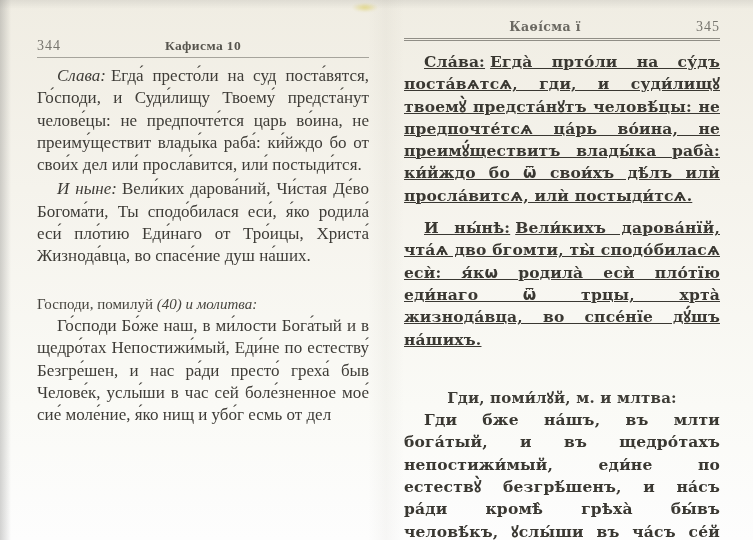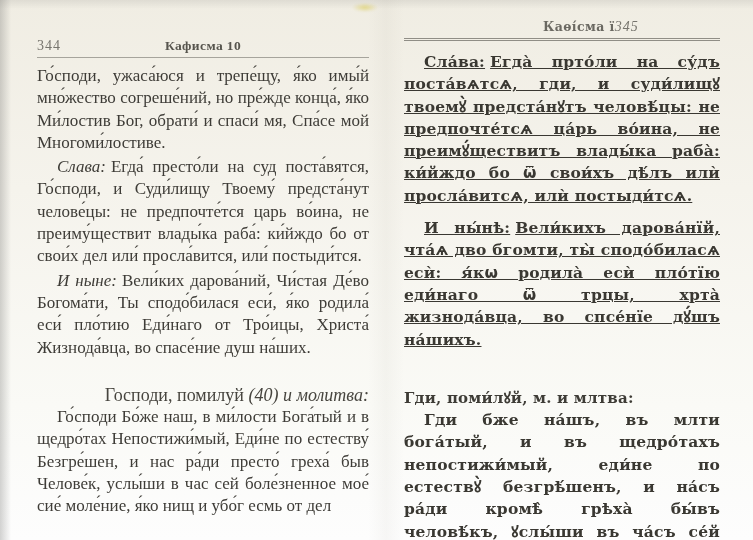--- a/index.html
+++ b/index.html
@@ -18,77 +18,76 @@
     background:radial-gradient(closest-side, rgba(214,196,60,.55), rgba(214,196,60,0)); filter:blur(1px); }
 
   .page { position:absolute; }
   .page-left  { left:37px;  top:14px; width:332px; }
   .page-right { left:404px; top:19px; width:316px; }
 
   .pg-head { display:flex; align-items:baseline; }
   .pg-head .cell { flex:1; }
   .folio { font-size:14px; color:#77756e; letter-spacing:1px; }
   .running-title { text-align:center; font-weight:bold; color:#57554e; font-size:13.5px; letter-spacing:.4px;margin-top:24px; }
-  .running-title-cs { text-align:right; font-weight:bold; color:#6b6962; font-size:12.5px; letter-spacing:.4px;
+  .running-title-cs { text-align:left; font-weight:bold; color:#6b6962; font-size:12.5px; letter-spacing:.4px;
     font-family:"DejaVu Serif","DejaVu Sans",serif; }
   .rule-single { border-bottom:1.5px solid #a6a49c; margin-top:3px; }
   .rule-double { border-bottom:3px double #908e86; margin-top:3px; }
 
   
   .body-ru { margin-top:7px; font-size:17px; line-height:22.3px; color:#3e3c37; text-align:justify; }
   .body-ru p { margin:0; }
   .body-ru p.gap { margin-top:2px; }
   .body-ru .indent { text-indent:20px; }
   .lead-it { font-style:italic; margin-right:5px; }
-  .rubric-ru { text-align:right; text-indent:0; font-size:18px; color:#47453f;
+  .rubric-ru { text-align:left; text-indent:0; font-size:15px; color:#47453f;
     margin-top:25px !important; margin-bottom:14px; }
   .rubric-ru .it { font-style:italic; }
 
   
   .body-cs { margin-top:6px; font-size:15.5px; line-height:22.3px; color:#3a3832;
     text-align:justify; font-weight:700; letter-spacing:.2px;
     font-family:"DejaVu Serif","DejaVu Sans",serif; }
   .body-cs p { margin:0; }
   .body-cs p.gap { margin-top:10px;text-decoration:underline; }
   .body-cs .indent { text-indent:20px; }
   .lead-cs { margin-right:5px; }
-  .rubric-cs { text-indent:0; font-size:15px; color:#3e3c36;
+  .rubric-cs { text-align:center; text-indent:0; font-size:15px; color:#3e3c36;
     margin-top:36px !important; margin-bottom:13px; }
 </style>
 </head>
 <body>
 
 <div class="canvas">
   <div class="edge-left"></div>
   <div class="edge-top"></div>
   <div class="gutter"></div>
   <div class="stain"></div>
 
   <section class="page page-left">
     <div class="pg-head">
       <div class="cell folio">344</div>
       <div class="cell running-title">Кафисма 10</div>
       <div class="cell"></div>
     </div>
     <div class="rule-single"></div>
 
     <div class="body-ru">
-      <p><span>Го́споди, ужаса́юся и трепе́щу, я́ко имы́й мно́жество согреше́ний, но пре́жде конца́, я́ко Ми́лостив Бог, обрати́ и спаси́ мя, Спа́се мой Многоми́лостиве.</span></p>
       <p class="gap indent"><span class="lead-it">Слава:</span><span>Егда́ престо́ли на суд поста́вятся, Го́споди, и Суди́лищу Твоему́ предста́нут челове́цы: не предпочте́тся царь во́ина, не преиму́ществит влады́ка раба́: ки́йждо бо от свои́х дел или́ просла́вится, или́ постыди́тся.</span></p>
       <p class="gap indent"><span class="lead-it">И ныне:</span><span>Вели́ких дарова́ний, Чи́стая Де́во Богома́ти, Ты сподо́билася еси́, я́ко родила́ еси́ пло́тию Еди́наго от Тро́ицы, Христа́ Жизнода́вца, во спасе́ние душ на́ших.</span></p>
       <p class="rubric-ru"><span>Господи, помилуй</span> <span class="it">(40) и молитва:</span></p>
       <p class="indent"><span>Го́споди Бо́же наш, в ми́лости Бога́тый и в щедро́тах Непостижи́мый, Еди́не по естеству́ Безгре́шен, и нас ра́ди престо́ греха́ быв Челове́к, услы́ши в час сей боле́зненное мое́ сие́ моле́ние, я́ко нищ и убо́г есмь от дел</span></p>
     </div>
   </section>
 
   <section class="page page-right">
     <div class="pg-head">
       <div class="cell"></div>
       <div class="cell running-title-cs">Каѳі́сма ї</div>
-      <div class="cell folio" style="font-style:italic;">345</div>
+      <div class="cell folio" style="text-align:right;">345</div>
     </div>
     <div class="rule-double"></div>
 
     <div class="body-cs">
       <p class="gap indent"><span class="lead-cs">Сла́ва:</span><span>Егда̀ прто́ли на су́дъ поста́вѧтсѧ, гди, и суди́лищꙋ твоемꙋ̀ предста́нꙋтъ человѣ́цы: не предпочте́тсѧ ца́рь во́ина, не преимꙋ́ществитъ влады́ка раба̀: ки́йждо бо ѿ свои́хъ дѣ́лъ илѝ просла́витсѧ, илѝ постыди́тсѧ.</span></p>
       <p class="gap indent"><span class="lead-cs">И ны́нѣ:</span><span>Вели́кихъ дарова́нїй, чта́ѧ дво бгомти, ты̀ сподо́биласѧ есѝ: я́кѡ родила̀ есѝ пло́тїю еди́наго ѿ трцы, хрта̀ жизнода́вца, во спсе́нїе дꙋ́шъ на́шихъ.</span></p>
       <p class="rubric-cs"><span>Гди, поми́лꙋй, м. и млтва:</span></p>
       <p class="indent"><span>Гди бже на́шъ, въ млти бога́тый, и въ щедро́тахъ непостижи́мый, еди́не по естествꙋ̀ безгрѣ́шенъ, и на́съ ра́ди кромѣ̀ грѣха̀ бы́въ человѣ́къ, ꙋслы́ши въ ча́съ се́й болѣ́зненное моѐ сїѐ моле́нїе, я́кѡ ни́щъ и ꙋбо́гъ е́смь ѿ дѣ́лъ</span></p>
     </div>
   </section>

